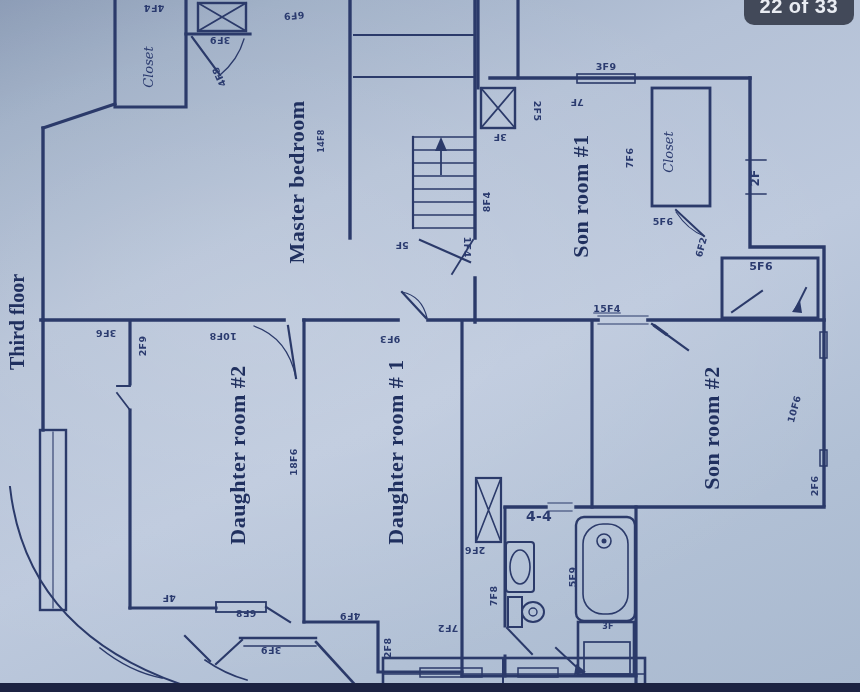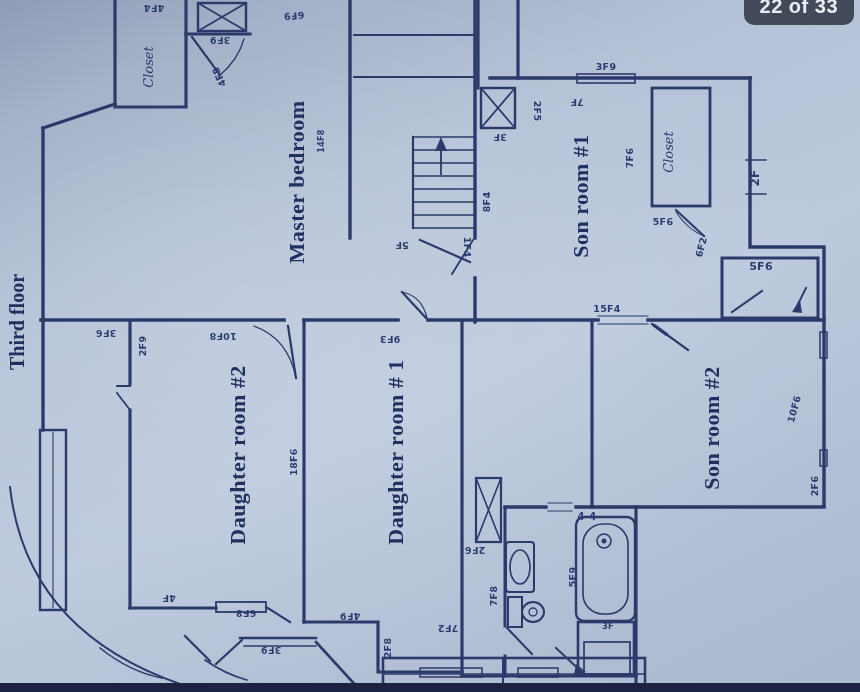--- a/index.html
+++ b/index.html
@@ -201,33 +201,33 @@
       <span class="lbl dim" style="left: 467px; top: 247px; transform: translate(-50%, -50%) rotate(90deg);">1F4</span>
       <span class="lbl dim" style="left: 486px; top: 202px; transform: translate(-50%, -50%) rotate(-90deg);">8F4</span>
       <span class="lbl dim" style="left: 606px; top: 66px; transform: translate(-50%, -50%) rotate(0deg);">3F9</span>
       <span class="lbl dim" style="left: 577px; top: 102px; transform: translate(-50%, -50%) rotate(180deg);">7F</span>
       <span class="lbl dim" style="left: 537px; top: 111px; transform: translate(-50%, -50%) rotate(90deg);">2F5</span>
       <span class="lbl dim" style="left: 500px; top: 137px; transform: translate(-50%, -50%) rotate(180deg);">3F</span>
       <span class="lbl dim" style="left: 629px; top: 158px; transform: translate(-50%, -50%) rotate(-90deg);">7F6</span>
       <span class="lbl dim" style="left: 663px; top: 221px; transform: translate(-50%, -50%) rotate(0deg);">5F6</span>
       <span class="lbl dim" style="left: 701px; top: 247px; transform: translate(-50%, -50%) rotate(-75deg);">6F2</span>
       <span class="lbl dim" style="left: 755px; top: 178px; transform: translate(-50%, -50%) rotate(-90deg); font-size: 12px;">2F</span>
-      <span class="lbl dim" style="left: 607px; top: 308px; transform: translate(-50%, -50%) rotate(0deg);">15F4</span>
+      <span class="lbl dim" style="left: 607px; top: 308px; transform: translate(-50%, -50%) rotate(0deg); text-decoration: underline;">15F4</span>
       <span class="lbl dim" style="left: 761px; top: 266px; transform: translate(-50%, -50%) rotate(0deg); font-size: 11px;">5F6</span>
       <span class="lbl dim" style="left: 106px; top: 333px; transform: translate(-50%, -50%) rotate(180deg);">3F6</span>
       <span class="lbl dim" style="left: 142px; top: 346px; transform: translate(-50%, -50%) rotate(-90deg);">2F9</span>
       <span class="lbl dim" style="left: 223px; top: 336px; transform: translate(-50%, -50%) rotate(180deg);">10F8</span>
       <span class="lbl dim" style="left: 293px; top: 462px; transform: translate(-50%, -50%) rotate(-90deg);">18F6</span>
       <span class="lbl dim" style="left: 390px; top: 339px; transform: translate(-50%, -50%) rotate(180deg);">9F3</span>
       <span class="lbl dim" style="left: 794px; top: 409px; transform: translate(-50%, -50%) rotate(-75deg);">10F6</span>
       <span class="lbl dim" style="left: 814px; top: 486px; transform: translate(-50%, -50%) rotate(-90deg);">2F6</span>
       <span class="lbl dim" style="left: 475px; top: 550px; transform: translate(-50%, -50%) rotate(180deg);">2F6</span>
       <span class="lbl dim" style="left: 493px; top: 596px; transform: translate(-50%, -50%) rotate(-90deg);">7F8</span>
       <span class="lbl dim" style="left: 572px; top: 577px; transform: translate(-50%, -50%) rotate(-90deg);">5F9</span>
-      <span class="lbl dim" style="left: 587px; top: 516px; transform: translate(-50%, -50%) rotate(0deg); font-size: 10px;">4-4</span>
+      <span class="lbl dim" style="left: 539px; top: 516px; transform: translate(-50%, -50%) rotate(0deg); font-size: 14px;">4-4</span>
       <span class="lbl dim" style="left: 608px; top: 626px; transform: translate(-50%, -50%) rotate(0deg); font-size: 8px;">3F</span>
       <span class="lbl dim" style="left: 169px; top: 598px; transform: translate(-50%, -50%) rotate(180deg);">4F</span>
       <span class="lbl dim" style="left: 246px; top: 613px; transform: translate(-50%, -50%) rotate(180deg);">6F8</span>
       <span class="lbl dim" style="left: 271px; top: 650px; transform: translate(-50%, -50%) rotate(180deg);">3F9</span>
       <span class="lbl dim" style="left: 350px; top: 616px; transform: translate(-50%, -50%) rotate(180deg);">4F9</span>
       <span class="lbl dim" style="left: 387px; top: 648px; transform: translate(-50%, -50%) rotate(-90deg);">2F8</span>
       <span class="lbl dim" style="left: 448px; top: 628px; transform: translate(-50%, -50%) rotate(180deg);">7F2</span>
     </div>
 
   <div id="page-badge">22 of 33</div>

